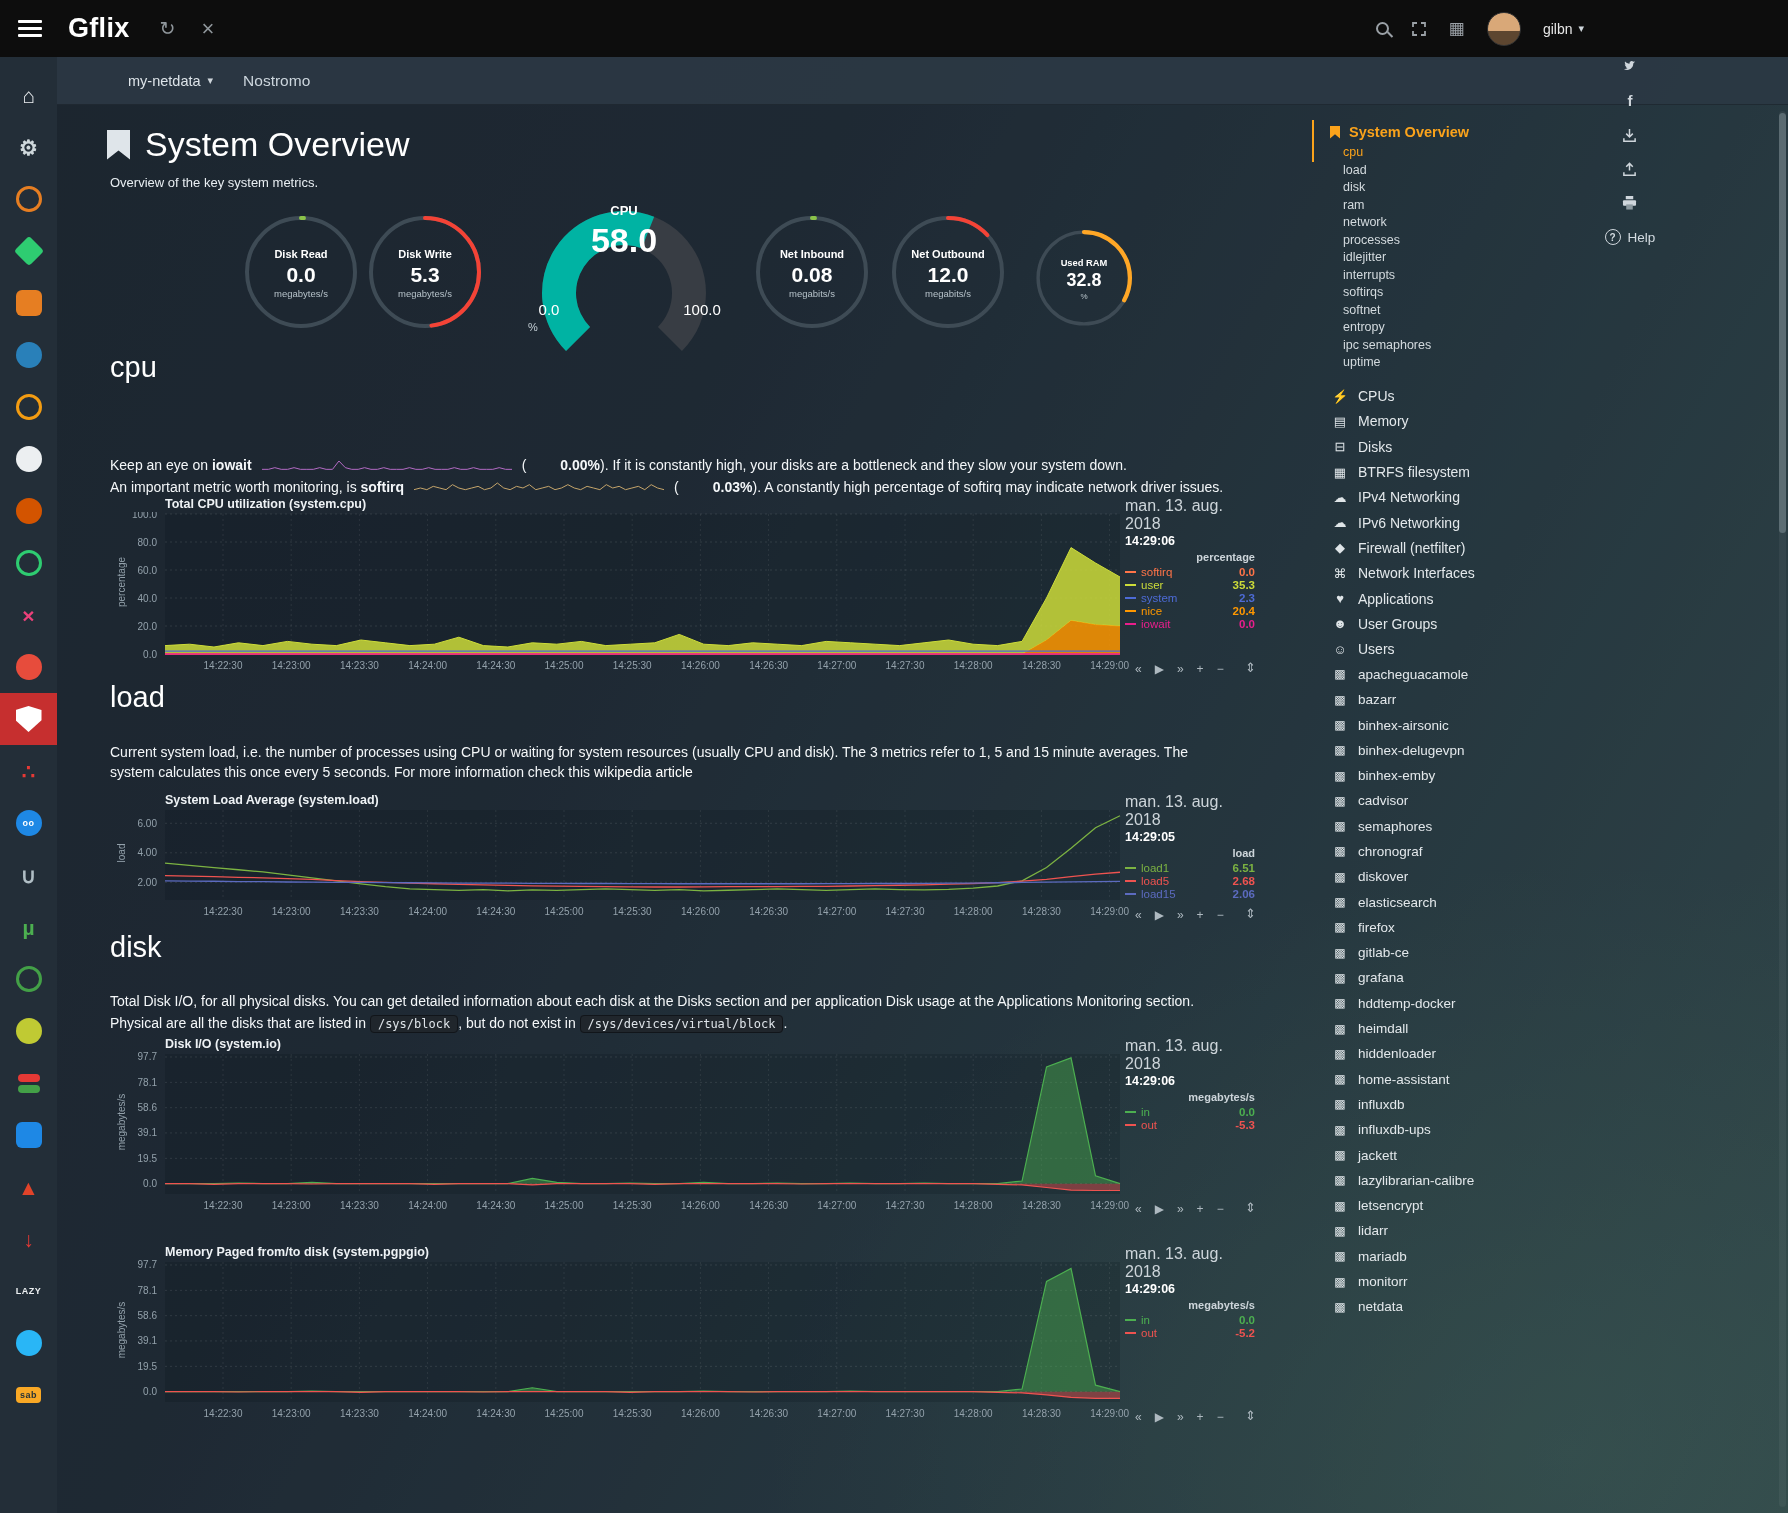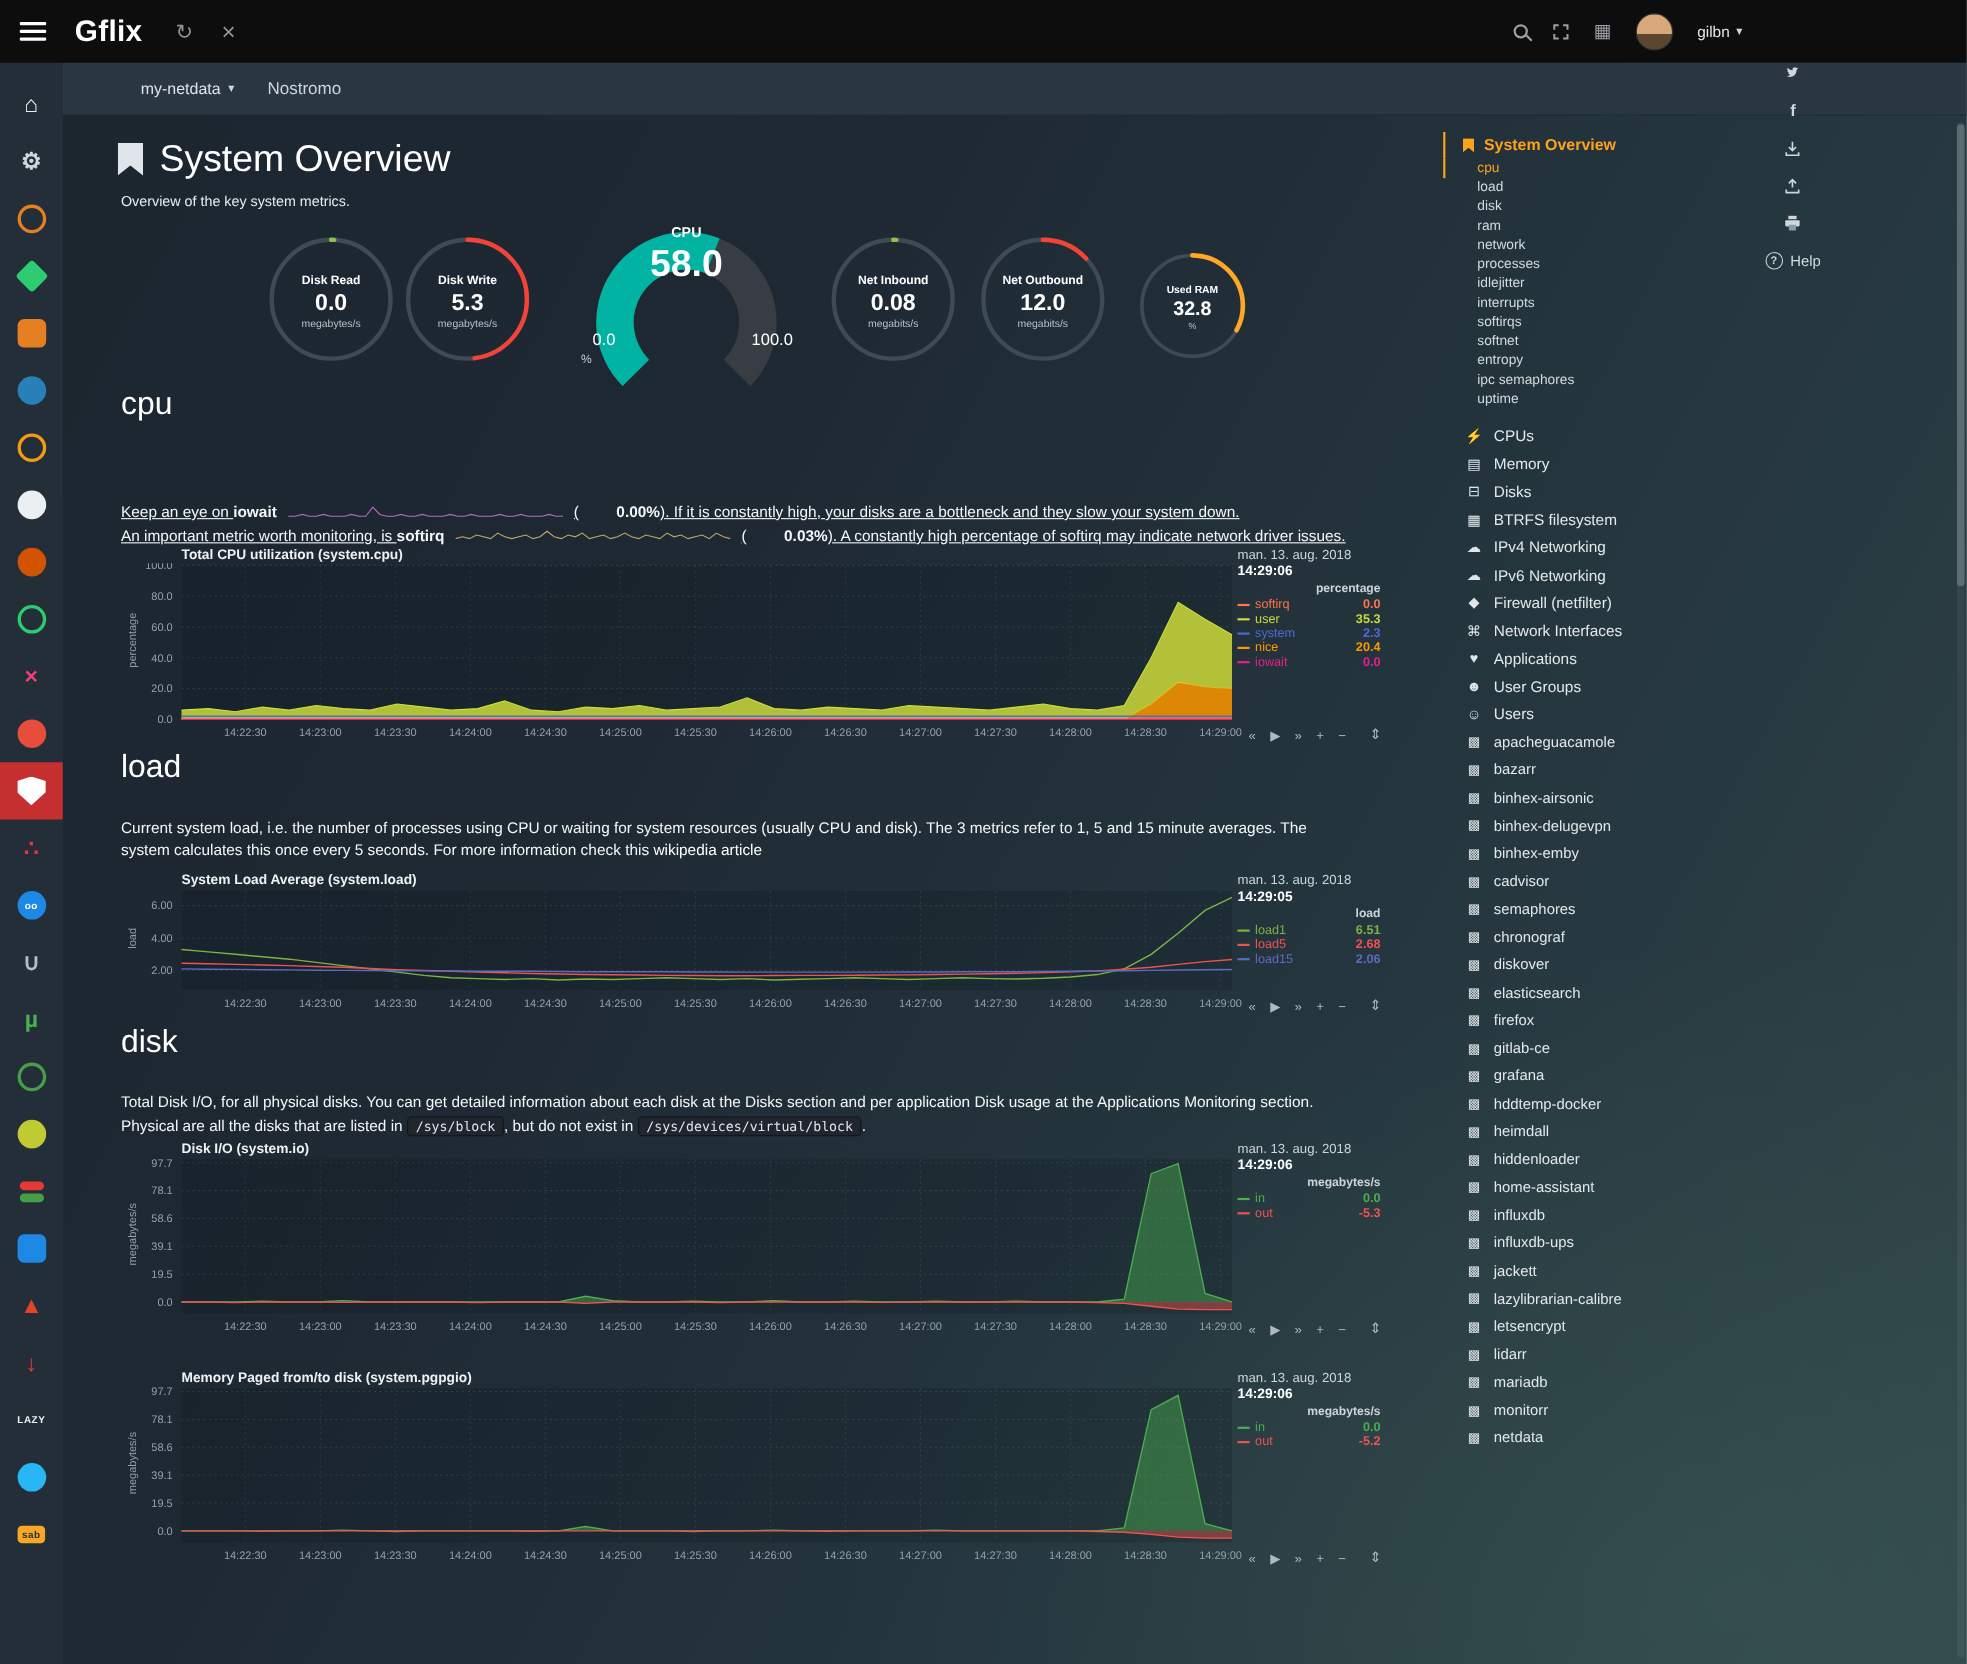--- a/index.html
+++ b/index.html
@@ -62,34 +62,34 @@
   .bm-big { width:23px; height:30px; background:#dfe5ea; display:inline-block;
             clip-path:polygon(0 0,100% 0,100% 100%,50% 70%,0 100%); }
   h1.page-title { font-size:34px; font-weight:400; color:#fff; }
   .p-sub { top:70px; left:53px; font-size:13px; color:#e8eef2; }
   #gauges { top:88px; left:0; width:1210px; height:175px; }
   .gwrap { position:absolute; }
   .gB-text { position:absolute; text-align:center; color:#fff; }
   h2.sec { font-size:29px; font-weight:400; color:#fff; }
   .para { font-size:14px; line-height:1.4; color:#f4f7f9; width:1100px; }
   .metric-line { display:flex; align-items:center; font-size:14px; color:#f4f7f9; }
-  .metric-line span { white-space:pre;text-decoration:underline; }
+  .metric-line span { white-space:pre; }
   .metric-line b { font-weight:bold; }
   .spark { margin:0 10px; display:inline-block; }
   .spv { margin-left:34px; font-weight:bold; }
   .code { font-family:"DejaVu Sans Mono", monospace; font-size:12px; background:#20262c; border:1px solid #11151a;
           border-radius:4px; padding:1px 7px; color:#dfe5ea; }
   .wlink { color:#ffffff; }
   
   .chart { left:0; width:1210px; }
   .ct-title { position:absolute; left:108px; top:-2px; font-size:12.5px; font-weight:bold; color:#eef2f5; }
   .ct-ylabel { position:absolute; left:64px; font-size:10px; color:#93a1ab; transform:translate(-50%,-50%) rotate(-90deg); }
   .ct-svg { position:absolute; left:0; top:13px; }
   .ct-legend { position:absolute; left:1068px; top:-2px; width:130px; }
-  .lg-date { font-size:12px; color:#cdd5da; }
+  .lg-date { font-size:16px; color:#cdd5da; }
   .lg-time { font-size:12.5px; font-weight:bold; color:#fff; margin-top:1px; }
   .lg-unit { font-size:11px; font-weight:bold; color:#cdd5da; text-align:right; margin-top:3px; }
   .legend-rows { margin-top:2px; }
   .lg-row { display:flex; align-items:center; font-size:11.5px; height:13px; cursor:pointer; }
   .lg-row .sw { width:11px; height:2px; display:inline-block; margin-right:5px; }
   .lg-row .nm { flex:1; }
   .lg-row .vl { font-weight:bold; }
   .ct-toolbar { position:absolute; left:1078px; display:flex; gap:13px; color:#aeb9c0; font-size:12px; }
   .ct-toolbar span { cursor:pointer; }
   .ct-resize { position:absolute; left:1188px; color:#aeb9c0; font-size:13px; cursor:ns-resize; }

